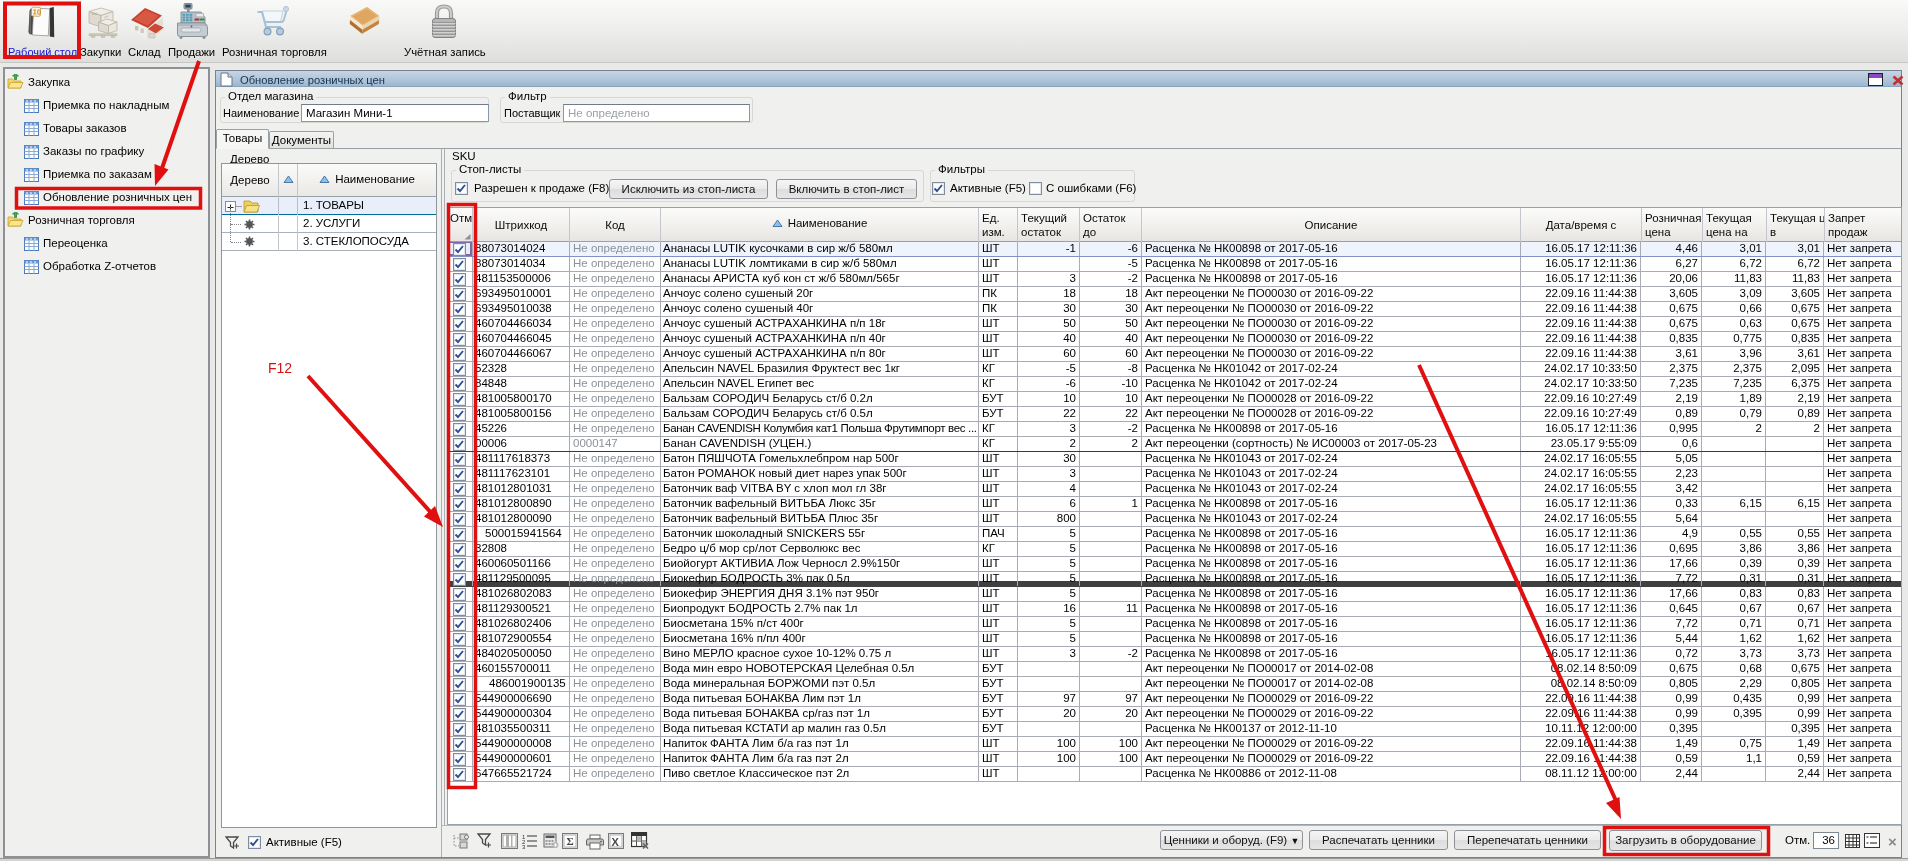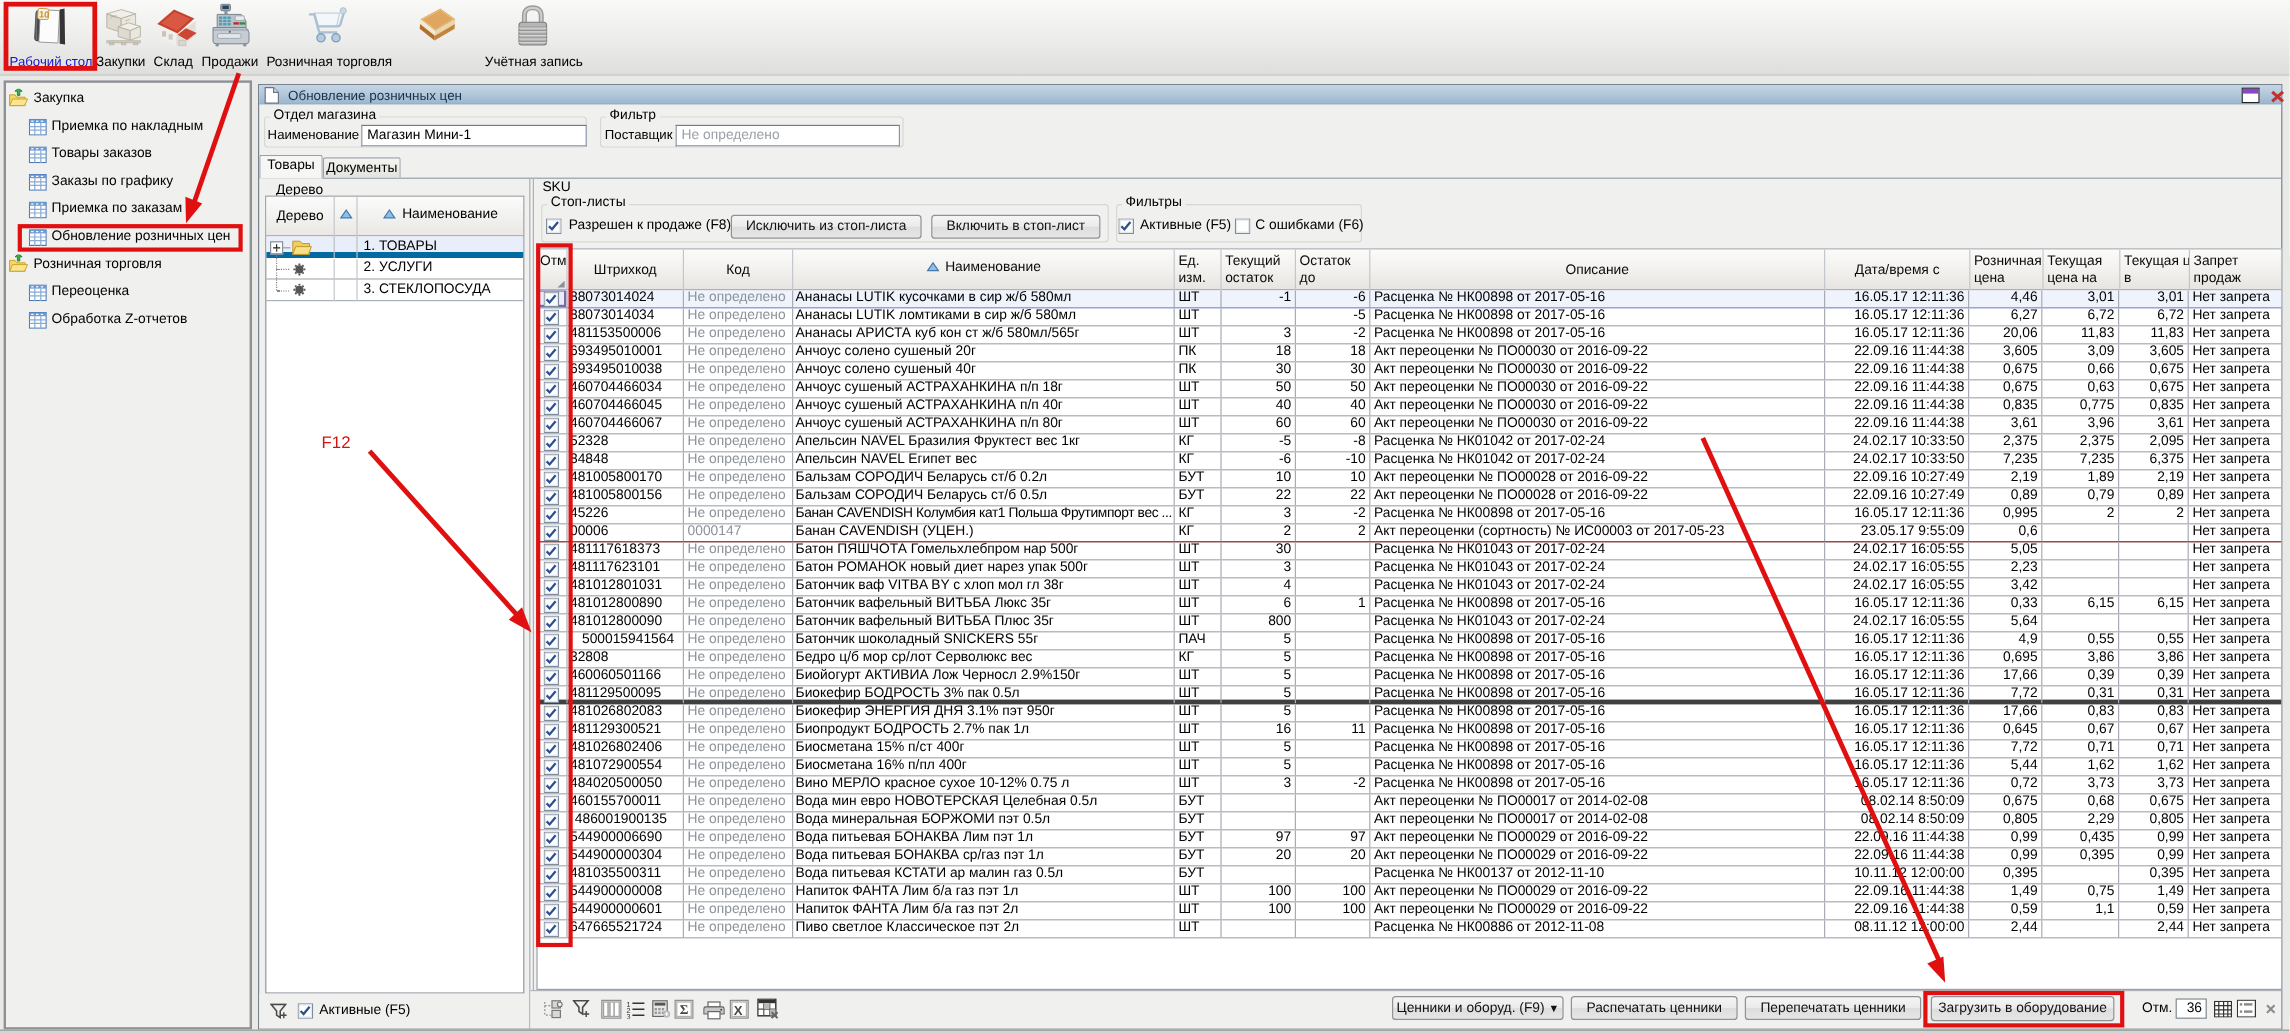--- a/index.html
+++ b/index.html
@@ -261,21 +261,21 @@
 
 <div class="abs" style="left:222px;top:164px;width:214px;height:33px;background:linear-gradient(180deg,#fbfbfa,#e9e8e5);border-bottom:1px solid #9aa0a8;"></div>
 <div class="abs" style="left:222px;top:164px;width:57px;height:33px;border-right:1px solid #c3c7cd;text-align:center;line-height:33px;font-size:11.5px;">Дерево</div>
 <div class="abs" style="left:279px;top:164px;width:19px;height:33px;border-right:1px solid #c3c7cd;text-align:center;line-height:30px;"><svg width="11" height="9" viewBox="0 0 11 9" style="vertical-align:middle;">
       <path d="M5.5 1 L10 7.5 L1 7.5 Z" fill="#8cc0ea" stroke="#4878a8" stroke-width="1"></path>
     </svg></div>
 <div class="abs" style="left:298px;top:164px;width:138px;height:33px;text-align:center;line-height:30px;font-size:11.5px;"><svg width="11" height="9" viewBox="0 0 11 9" style="vertical-align:middle;">
       <path d="M5.5 1 L10 7.5 L1 7.5 Z" fill="#8cc0ea" stroke="#4878a8" stroke-width="1"></path>
     </svg><span style="margin-left:5px;">Наименование</span></div>
 
-<div class="abs" style="left:222px;top:197px;width:214px;height:18px;background:#e9effa;border-bottom:5px solid #0369a1;">
+<div class="abs" style="left:222px;top:197px;width:214px;height:18px;background:#e9effa;border-bottom:1px solid #0369a1;">
   <div style="position:absolute;left:56px;top:0;width:20px;height:18px;border-right:1px solid #b9bec6;border-left:1px solid #b9bec6;"></div>
   <div style="position:absolute;left:3px;top:4px;width:11px;height:11px;border:1px solid #848c94;background:#fff;"><svg width="9" height="9">
         <path d="M1.5 4.5 H7.5 M4.5 1.5 V7.5" stroke="#222" stroke-width="1"></path>
       </svg></div>
   <div style="position:absolute;left:14px;top:9px;width:6px;height:1px;background:#999;"></div>
   <svg width="18" height="16" style="position:absolute;left:20px;top:1px;">
       <path d="M2 3 L8 3 L10 5 L16 5 L16 14 L2 14 Z" fill="#f2cf5a" stroke="#b8962e" stroke-width="0.8"></path>
       <path d="M2 14 L4.5 7.5 L17.5 7.5 L15 14 Z" fill="#f9e285" stroke="#b8962e" stroke-width="0.8"></path>
     </svg>
   <div style="position:absolute;left:81px;top:2px;font-size:11.5px;">1. ТОВАРЫ</div>
@@ -828,21 +828,21 @@
     <div class="cl" style="left:531px;width:39px;padding-left:3px;">ШТ</div>
     <div class="cl num" style="left:570px;width:62px;">5</div>
     <div class="cl num" style="left:632px;width:62px;"></div>
     <div class="cl" style="left:694px;width:379px;padding-left:3px;">Расценка № НК00898 от 2017-05-16</div>
     <div class="cl num" style="left:1073px;width:120px;">16.05.17 12:11:36</div>
     <div class="cl num" style="left:1193px;width:61px;">17,66</div>
     <div class="cl num" style="left:1254px;width:64px;">0,39</div>
     <div class="cl num" style="left:1318px;width:58px;">0,39</div>
     <div class="cl" style="left:1376px;width:77px;border-right:none;padding-left:3px;">Нет запрета</div>
   </div>
-<div class="rw" style="top:572px;border-bottom:4px solid #404040;">
+<div class="rw" style="top:572px;border-bottom:6px solid #404040;">
     <div class="cl" style="left:0px;width:25px;">
       <div style="position:absolute;left:5px;top:1px;width:13px;height:13px;"><svg width="13" height="13">
           <rect x="0.5" y="0.5" width="12" height="12" fill="#fdfefe" stroke="#808b9b"></rect>
           <rect x="1.5" y="1.5" width="10" height="10" fill="none" stroke="#e4e8ee"></rect>
           <path d="M2.5 6.5 L5 9 L10 3" stroke="#2e4f8f" stroke-width="1.9" fill="none"></path>
         </svg></div>
     </div>
     <div class="cl" style="left:25px;width:97px;padding-left:2px;">481129500095</div>
     <div class="cl gray" style="left:122px;width:91px;padding-left:3px;">Не определено</div>
     <div class="cl" style="left:213px;width:318px;padding-left:2px;">Биокефир БОДРОСТЬ 3% пак 0.5л</div>
@@ -983,21 +983,21 @@
     <div class="cl" style="left:1376px;width:77px;border-right:none;padding-left:3px;">Нет запрета</div>
   </div>
 <div class="rw" style="top:677px;border-bottom:1px solid #a6abb4;">
     <div class="cl" style="left:0px;width:25px;">
       <div style="position:absolute;left:5px;top:1px;width:13px;height:13px;"><svg width="13" height="13">
           <rect x="0.5" y="0.5" width="12" height="12" fill="#fdfefe" stroke="#808b9b"></rect>
           <rect x="1.5" y="1.5" width="10" height="10" fill="none" stroke="#e4e8ee"></rect>
           <path d="M2.5 6.5 L5 9 L10 3" stroke="#2e4f8f" stroke-width="1.9" fill="none"></path>
         </svg></div>
     </div>
-    <div class="cl" style="left:25px;width:97px;padding-left:6px;">486001900135</div>
+    <div class="cl" style="left:25px;width:97px;padding-left:16px;">486001900135</div>
     <div class="cl gray" style="left:122px;width:91px;padding-left:3px;">Не определено</div>
     <div class="cl" style="left:213px;width:318px;padding-left:2px;">Вода минеральная БОРЖОМИ пэт 0.5л</div>
     <div class="cl" style="left:531px;width:39px;padding-left:3px;">БУТ</div>
     <div class="cl num" style="left:570px;width:62px;"></div>
     <div class="cl num" style="left:632px;width:62px;"></div>
     <div class="cl" style="left:694px;width:379px;padding-left:3px;">Акт переоценки № ПО00017 от 2014-02-08</div>
     <div class="cl num" style="left:1073px;width:120px;">08.02.14 8:50:09</div>
     <div class="cl num" style="left:1193px;width:61px;">0,805</div>
     <div class="cl num" style="left:1254px;width:64px;">2,29</div>
     <div class="cl num" style="left:1318px;width:58px;">0,805</div>

